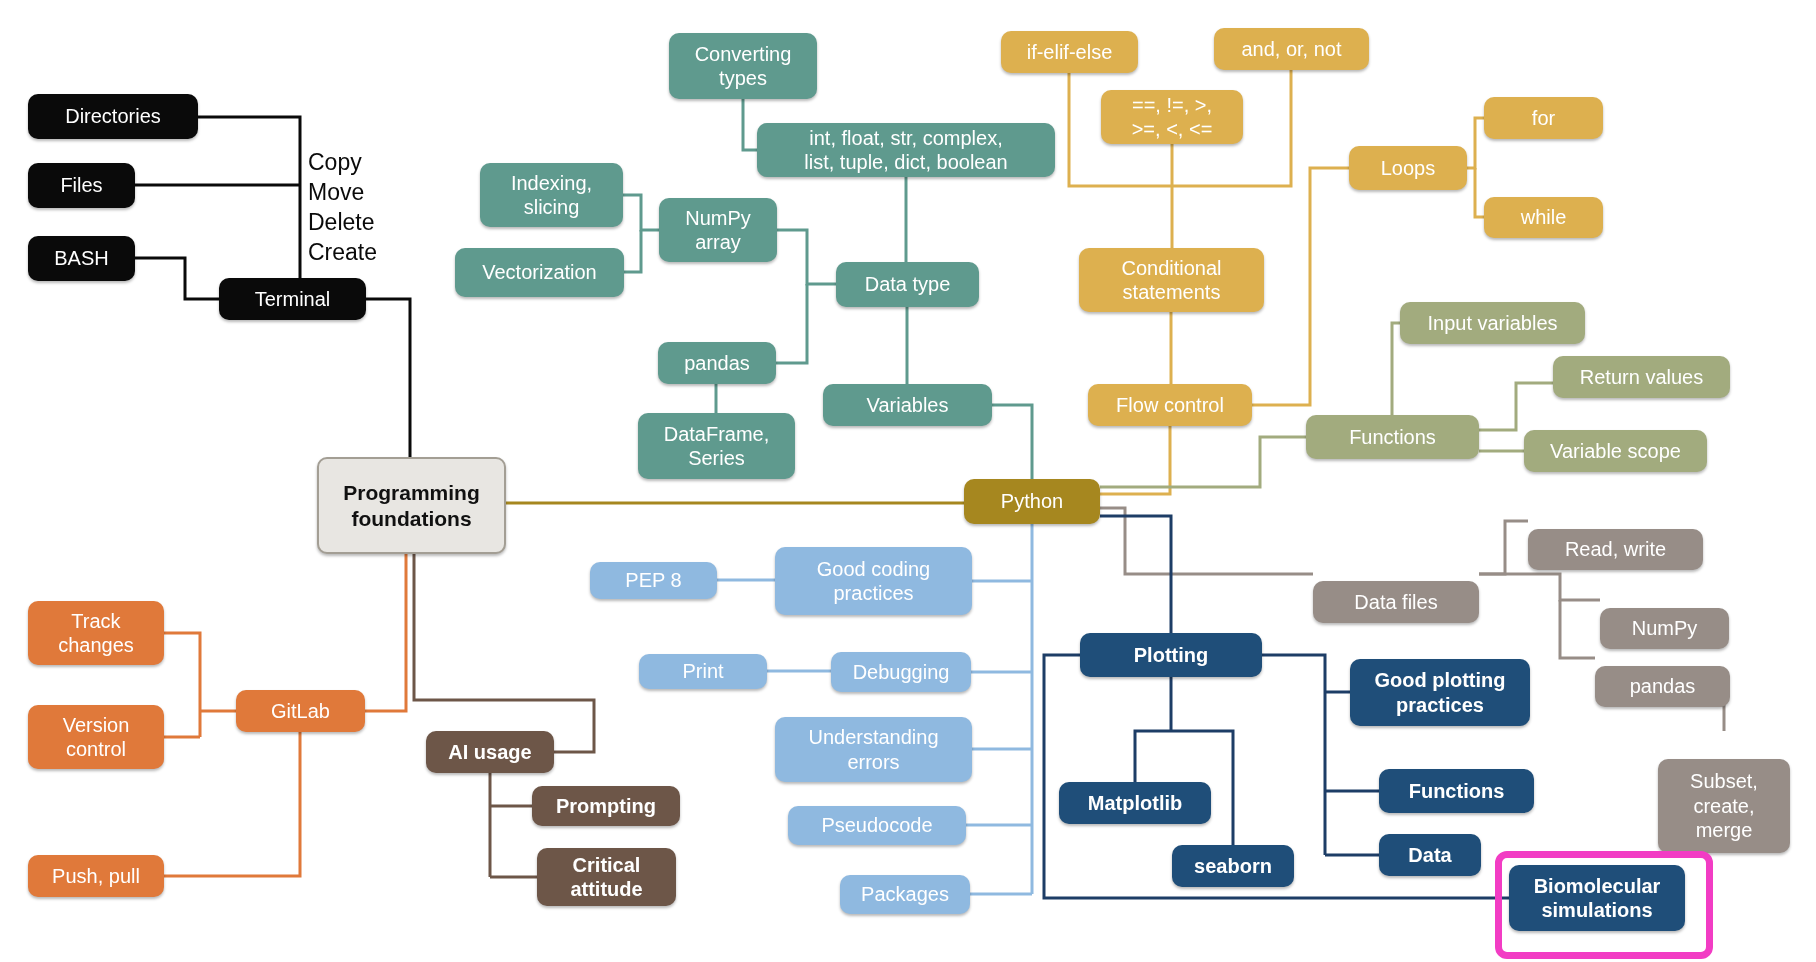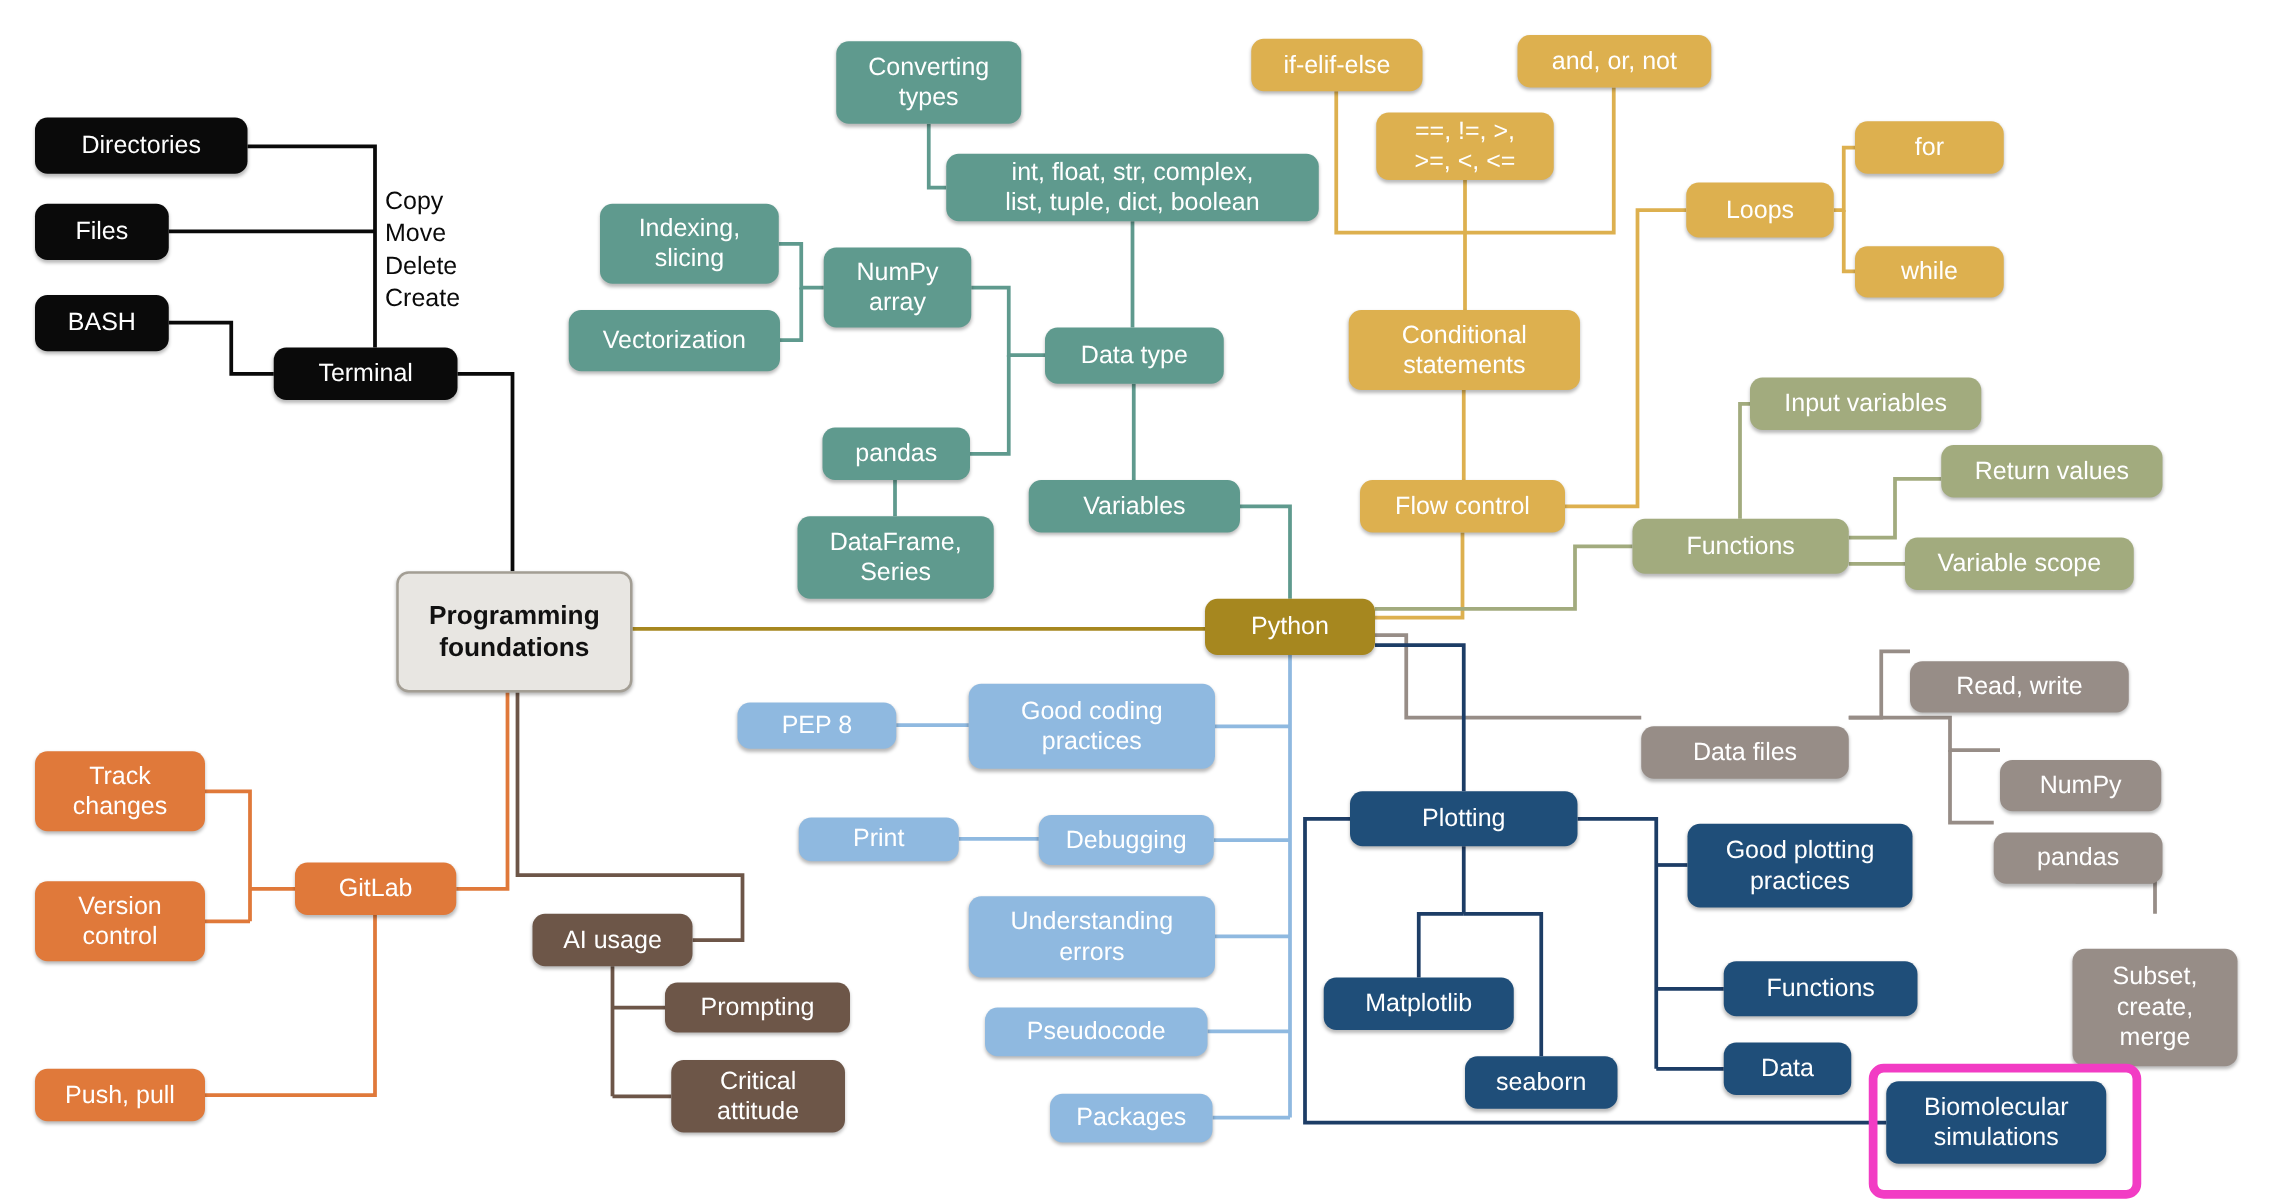--- a/index.html
+++ b/index.html
@@ -26,26 +26,26 @@
     white-space:pre-line;box-shadow:0 2px 3px rgba(0,0,0,.28);padding:2px 6px;box-sizing:border-box;
   }
   .black{background:#0a0a0a;}
   .gray{background:#e8e6e2;color:#111111;font-weight:700;border:2px solid #a39e94;font-size:21px;}
   .teal{background:#5f9a8e;}
   .gold{background:#ddb04f;}
   .dgold{background:#a6871f;}
   .olive{background:#a2ab7e;}
   .taupe{background:#978d87;margin-top:28px;}
   .lblue{background:#8fb9e0;}
-  .navy{background:#1f4e79;}
+  .navy{background:#1f4e79;font-weight:bold;}
   .orange{background:#e0793a;}
-  .brown{background:#6d5648;}
+  .brown{background:#6d5648;font-weight:bold;}
 
   .ops-text{
-    position:absolute;color:#0a0a0a;font-size:20px;line-height:1.3;white-space:pre-line;
+    position:absolute;color:#0a0a0a;font-size:23px;line-height:1.3;white-space:pre-line;
   }
   .hl-box{
     position:absolute;border:7px solid #f23cc4;border-radius:12px;background:transparent;
   }
 </style>
 </head>
 <body>
 
 <div id="canvas">
 

